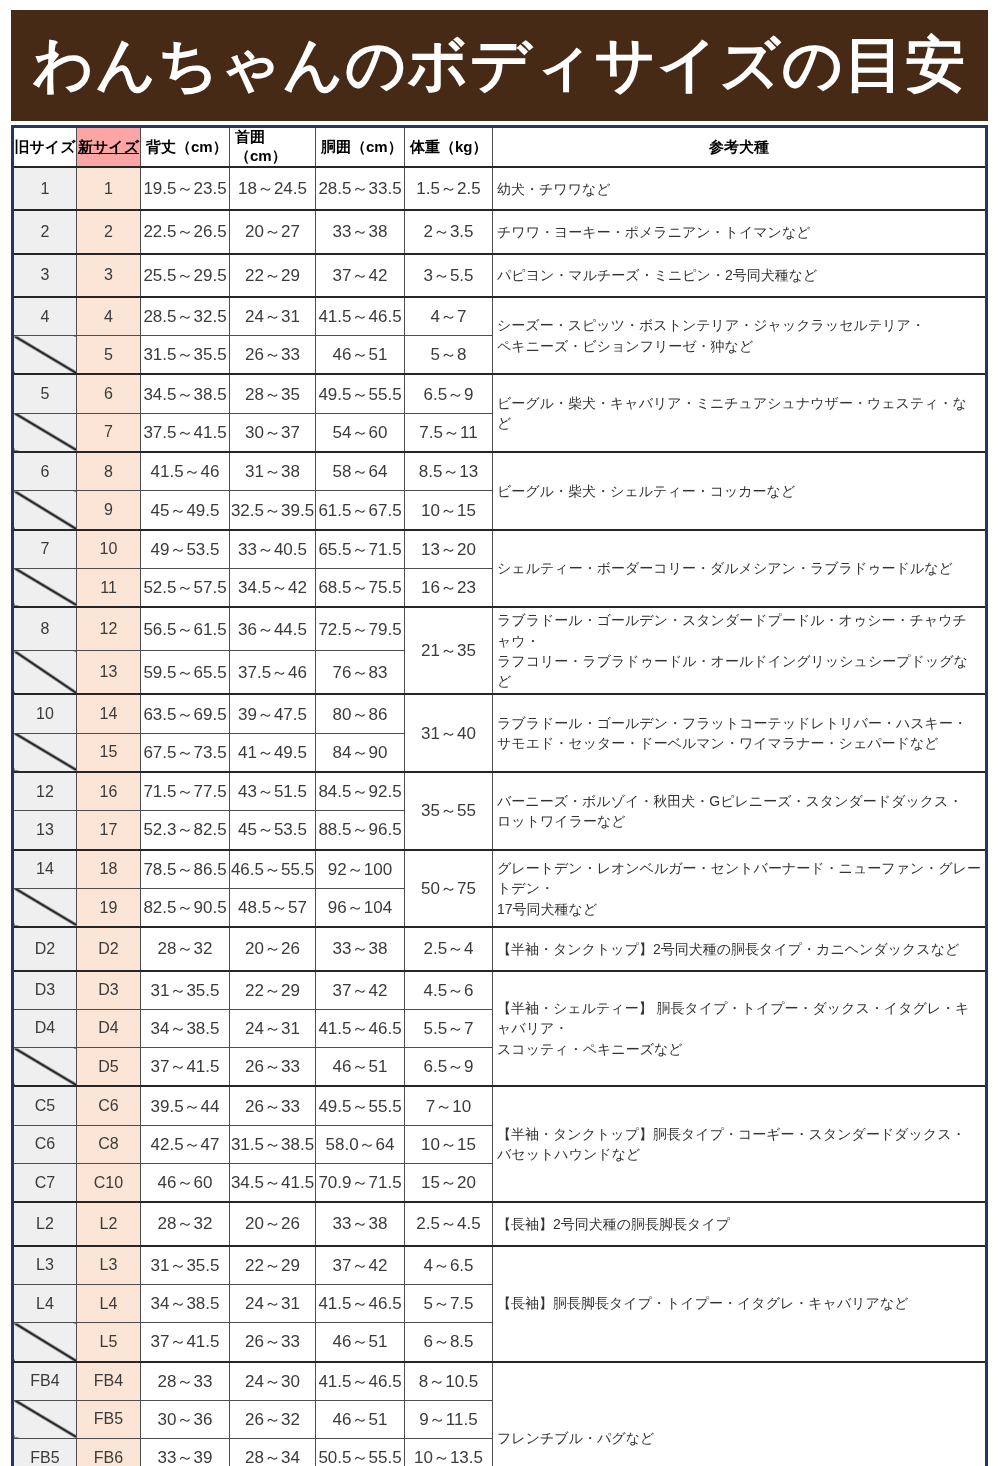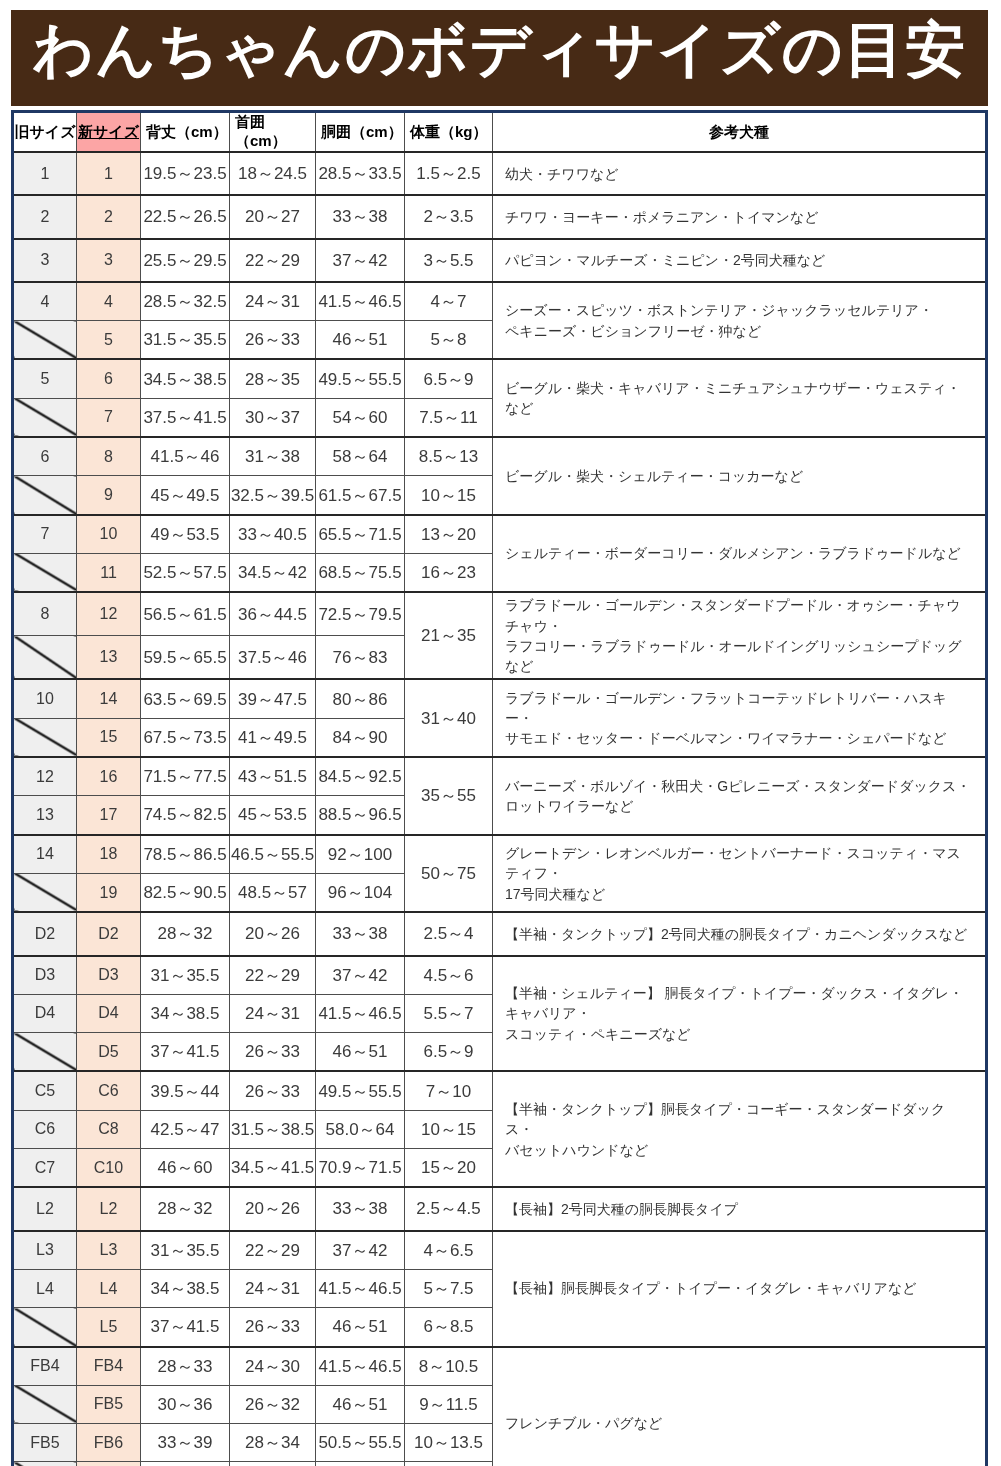--- a/index.html
+++ b/index.html
@@ -6,23 +6,24 @@
   .page {
     position: relative;
     width: 1001px;
     height: 1466px;
     background: #ffffff;
     font-family: "Liberation Sans", "DejaVu Sans", sans-serif;
     overflow: hidden;
   }
   .banner {
     margin: 10px 13px 0 11px;
-    height: 96px;
+    height: 111px;
     background: #472a15;
     display: flex;
+    align-items: center;
     justify-content: center;
   }
   .banner h1 {
     margin: 0;
     color: #ffffff;
     font-size: 60px;
     font-weight: bold;
     letter-spacing: 1px;
     white-space: nowrap;
   }
@@ -51,21 +52,21 @@
     border-bottom: 2px solid #262626;
   }
   .size-table thead th.h-measure { text-align: left; padding-left: 5px; }
   .size-table thead th.h-new { background: #fca5a5; text-decoration: underline; }
   .size-table tbody td { height: 37.3px; }
   tr.group-top td { border-top: 2px solid #262626; }
   td.c-old { background: #efefef; font-size: 16px; }
   td.c-new { background: #fbe5d6; font-size: 16px; }
   td.c-breed {
     text-align: left;
-    padding: 2px 12px;
+    padding: 2px 4px;
     font-size: 14px;
     line-height: 1.45;
     white-space: pre-line;
     color: #333333;
   }
   td.diag {
     background-color: #efefef;
     background-image: linear-gradient(to top right,
       transparent calc(50% - 1.4px),
       #1a1a1a calc(50% - 0.4px),
@@ -240,32 +241,32 @@
           <td class="c-back">71.5～77.5</td>
           <td class="c-neck">43～51.5</td>
           <td class="c-girth">84.5～92.5</td>
           <td class="c-weight" rowspan="2">35～55</td>
           <td class="c-breed" rowspan="2">バーニーズ・ボルゾイ・秋田犬・Gピレニーズ・スタンダードダックス・
 ロットワイラーなど</td>
         </tr>
         <tr>
           <td class="c-old">13</td>
           <td class="c-new">17</td>
-          <td class="c-back">74.5～82.5</td>
+          <td class="c-back">52.3～82.5</td>
           <td class="c-neck">45～53.5</td>
           <td class="c-girth">88.5～96.5</td>
         </tr>
         <tr class="group-top">
           <td class="c-old">14</td>
           <td class="c-new">18</td>
           <td class="c-back">78.5～86.5</td>
           <td class="c-neck">46.5～55.5</td>
           <td class="c-girth">92～100</td>
           <td class="c-weight" rowspan="2">50～75</td>
-          <td class="c-breed" rowspan="2">グレートデン・レオンベルガー・セントバーナード・スコッティ・マスティフ・
+          <td class="c-breed" rowspan="2">グレートデン・レオンベルガー・セントバーナード・ニューファン・グレートデン・
 17号同犬種など</td>
         </tr>
         <tr>
           <td class="c-old diag"></td>
           <td class="c-new">19</td>
           <td class="c-back">82.5～90.5</td>
           <td class="c-neck">48.5～57</td>
           <td class="c-girth">96～104</td>
         </tr>
         <tr class="group-top">

